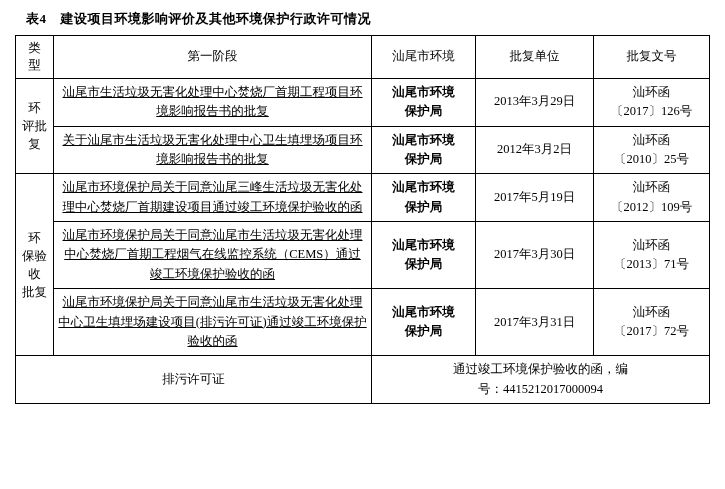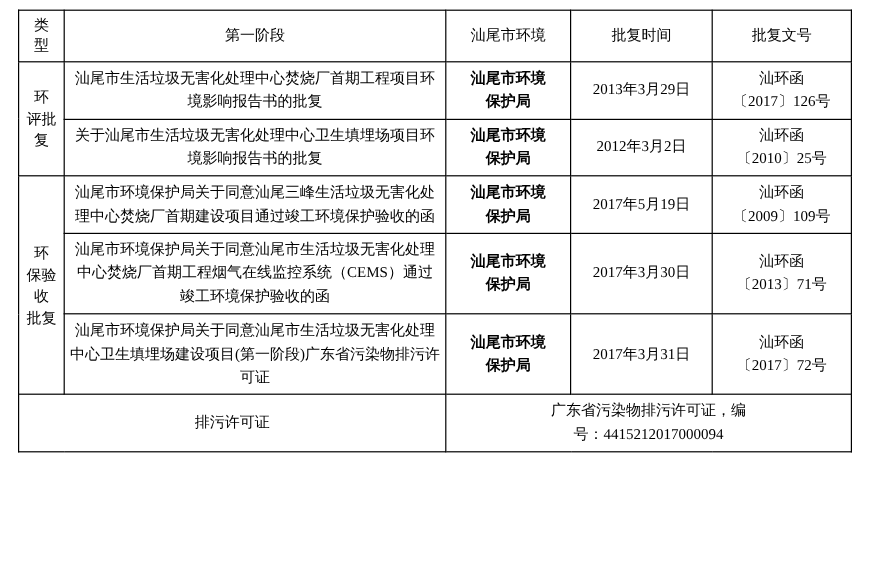--- a/index.html
+++ b/index.html
@@ -61,20 +61,21 @@
     font-size: 12.5px;
   }
   .vert-label {
     line-height: 1.45;
     font-size: 12.5px;
   }
   .doc-cell {
     text-align: center;
     padding: 6px 8px;
     line-height: 1.75;
+    text-decoration: underline;
   }
   .unit-cell {
     line-height: 1.75;
     font-weight: bold;
   }
   .last-row td {
     padding: 6px 8px;
     line-height: 1.8;
   }
   .last-label {
@@ -84,38 +85,41 @@
     text-align: center;
     padding-left: 10px;
     padding-right: 10px;
   }
 </style>
 </head>
 <body>
 
 <div class="page">
 
+  <div class="caption">
+    <span class="cap-num">表4</span><span>建设项目环境影响评价及其他环境保护行政许可情况</span>
+  </div>
 
   <table class="doc-table">
     <colgroup>
       <col class="col-type">
       <col class="col-doc">
       <col class="col-unit">
       <col class="col-time">
       <col class="col-no">
     </colgroup>
     <tbody>
       <tr class="head">
         <td rowspan="1">
           <div class="type-head">类</div>
           <div class="type-head">型</div>
         </td>
         <td>第一阶段</td>
         <td>汕尾市环境</td>
-        <td>批复时间</td>
+        <td>批复单位</td>
         <td>批复文号</td>
       </tr>
 
       <tr>
         <td rowspan="2">
           <div class="vert-label">环</div>
           <div class="vert-label">评批复</div>
         </td>
         <td class="doc-cell">汕尾市生活垃圾无害化处理中心焚烧厂首期工程项目环境影响报告书的批复</td>
         <td class="unit-cell">
@@ -148,51 +152,51 @@
           <div class="vert-label">批复</div>
         </td>
         <td class="doc-cell">汕尾市环境保护局关于同意汕尾三峰生活垃圾无害化处理中心焚烧厂首期建设项目通过竣工环境保护验收的函</td>
         <td class="unit-cell">
           <div>汕尾市环境</div>
           <div>保护局</div>
         </td>
         <td>2017年5月19日</td>
         <td>
           <div>汕环函</div>
-          <div>〔2009〕109号</div>
+          <div>〔2012〕109号</div>
         </td>
       </tr>
       <tr>
         <td class="doc-cell">汕尾市环境保护局关于同意汕尾市生活垃圾无害化处理中心焚烧厂首期工程烟气在线监控系统（CEMS）通过竣工环境保护验收的函</td>
         <td class="unit-cell">
           <div>汕尾市环境</div>
           <div>保护局</div>
         </td>
         <td>2017年3月30日</td>
         <td>
           <div>汕环函</div>
           <div>〔2013〕71号</div>
         </td>
       </tr>
       <tr>
-        <td class="doc-cell">汕尾市环境保护局关于同意汕尾市生活垃圾无害化处理中心卫生填埋场建设项目(第一阶段)广东省污染物排污许可证</td>
+        <td class="doc-cell">汕尾市环境保护局关于同意汕尾市生活垃圾无害化处理中心卫生填埋场建设项目(排污许可证)通过竣工环境保护验收的函</td>
         <td class="unit-cell">
           <div>汕尾市环境</div>
           <div>保护局</div>
         </td>
         <td>2017年3月31日</td>
         <td>
           <div>汕环函</div>
           <div>〔2017〕72号</div>
         </td>
       </tr>
 
       <tr class="last-row">
         <td class="last-label" colspan="2">排污许可证</td>
         <td class="last-value" colspan="3">
-          <div>广东省污染物排污许可证，编</div>
+          <div>通过竣工环境保护验收的函，编</div>
           <div>号：4415212017000094</div>
         </td>
       </tr>
     </tbody>
   </table>
 
 </div>
 
 </body></html>

